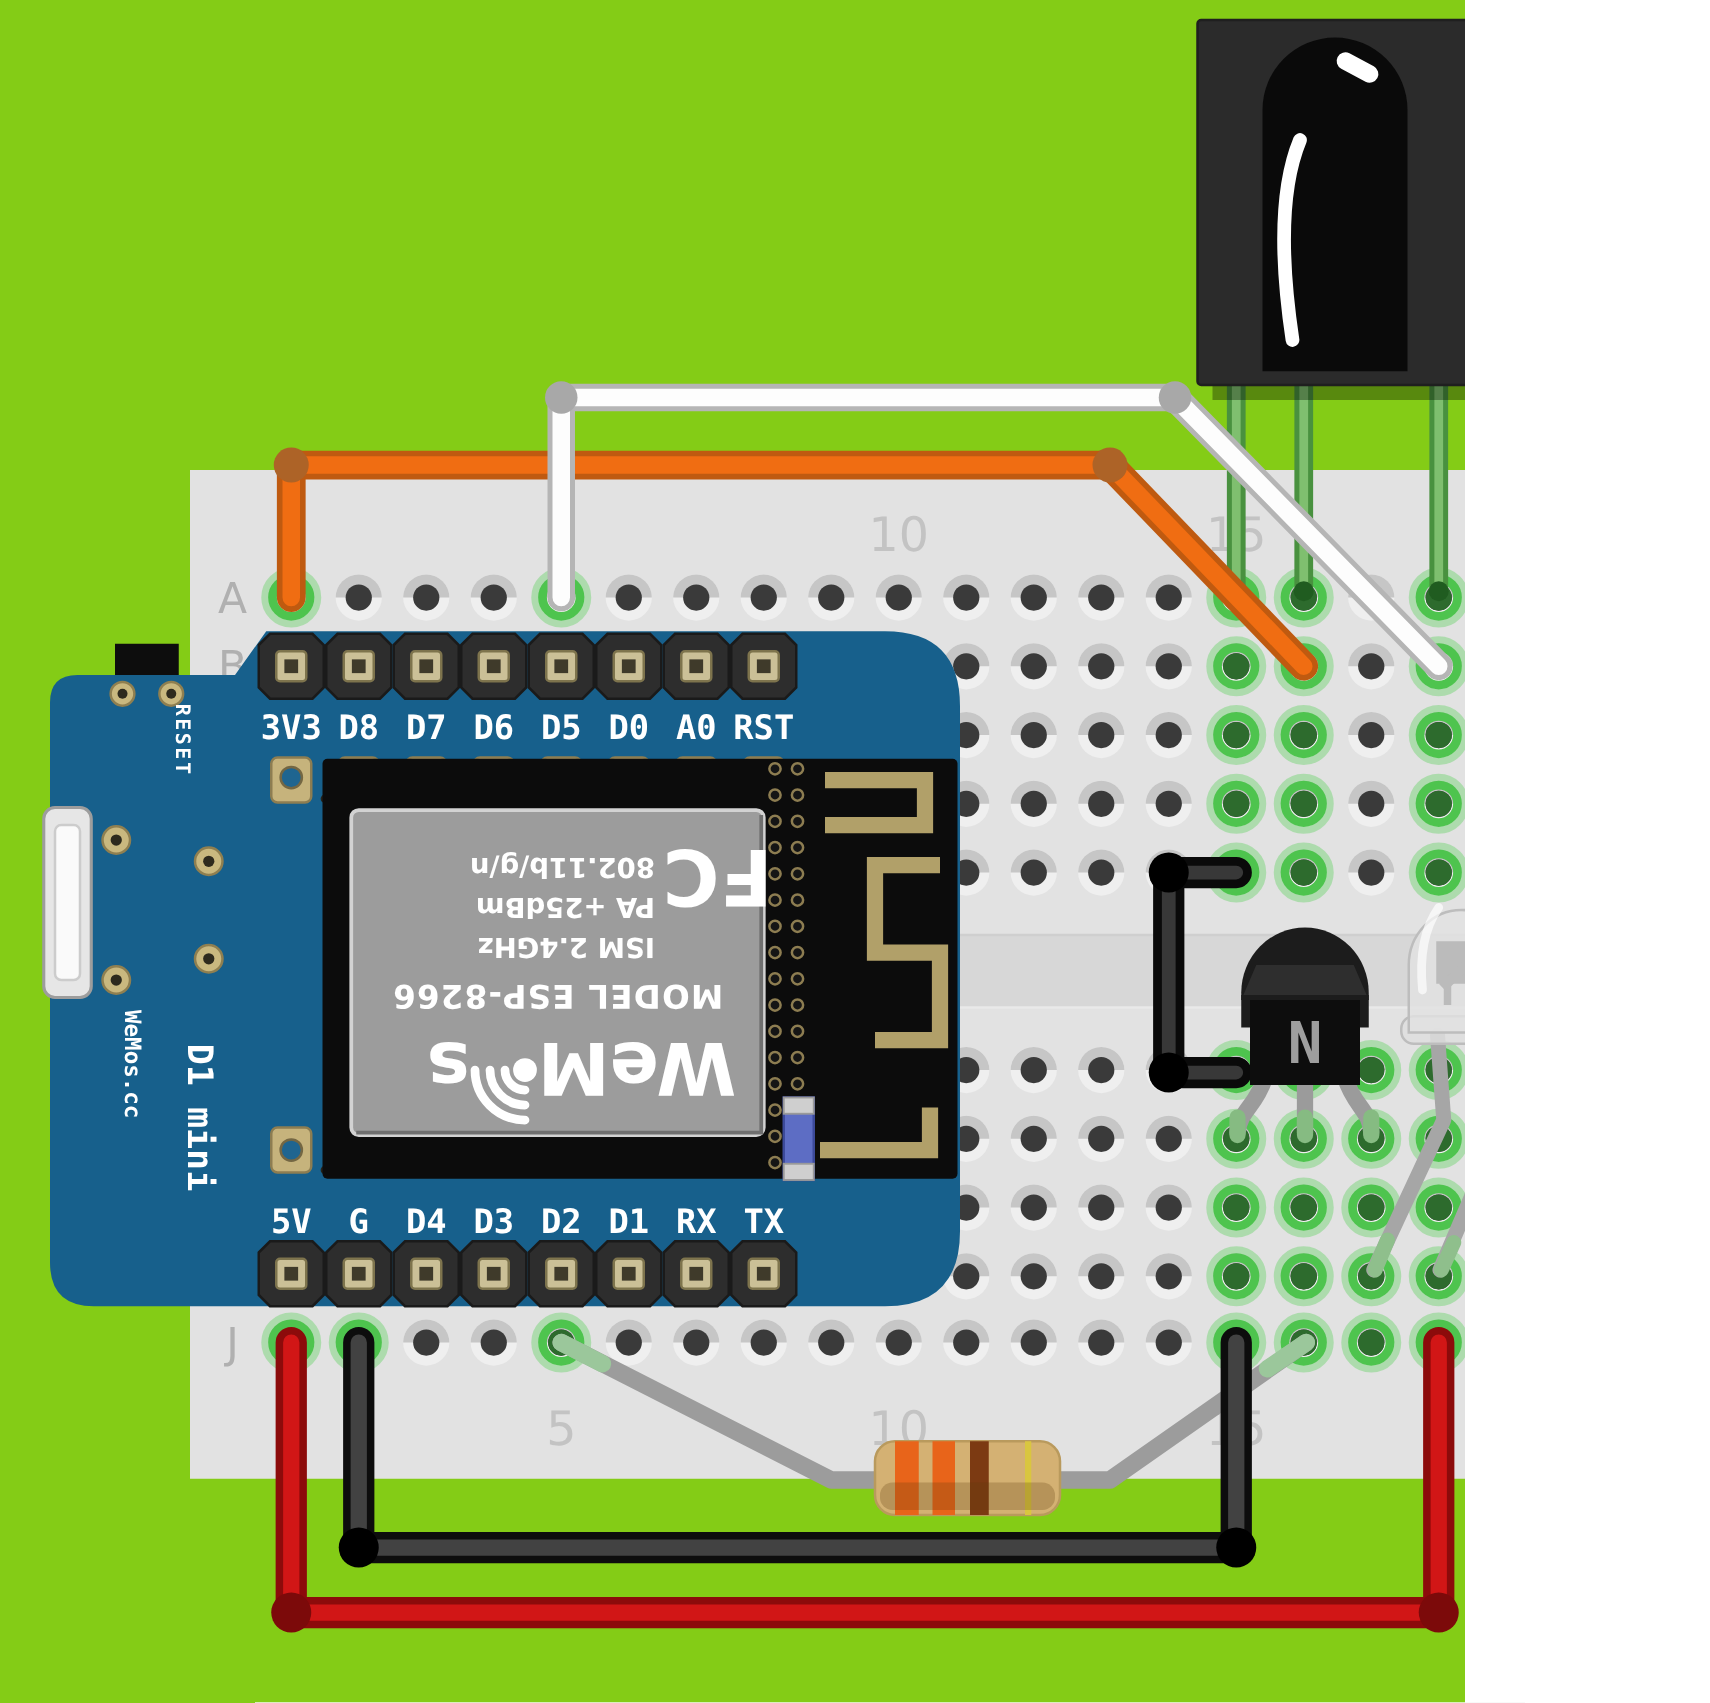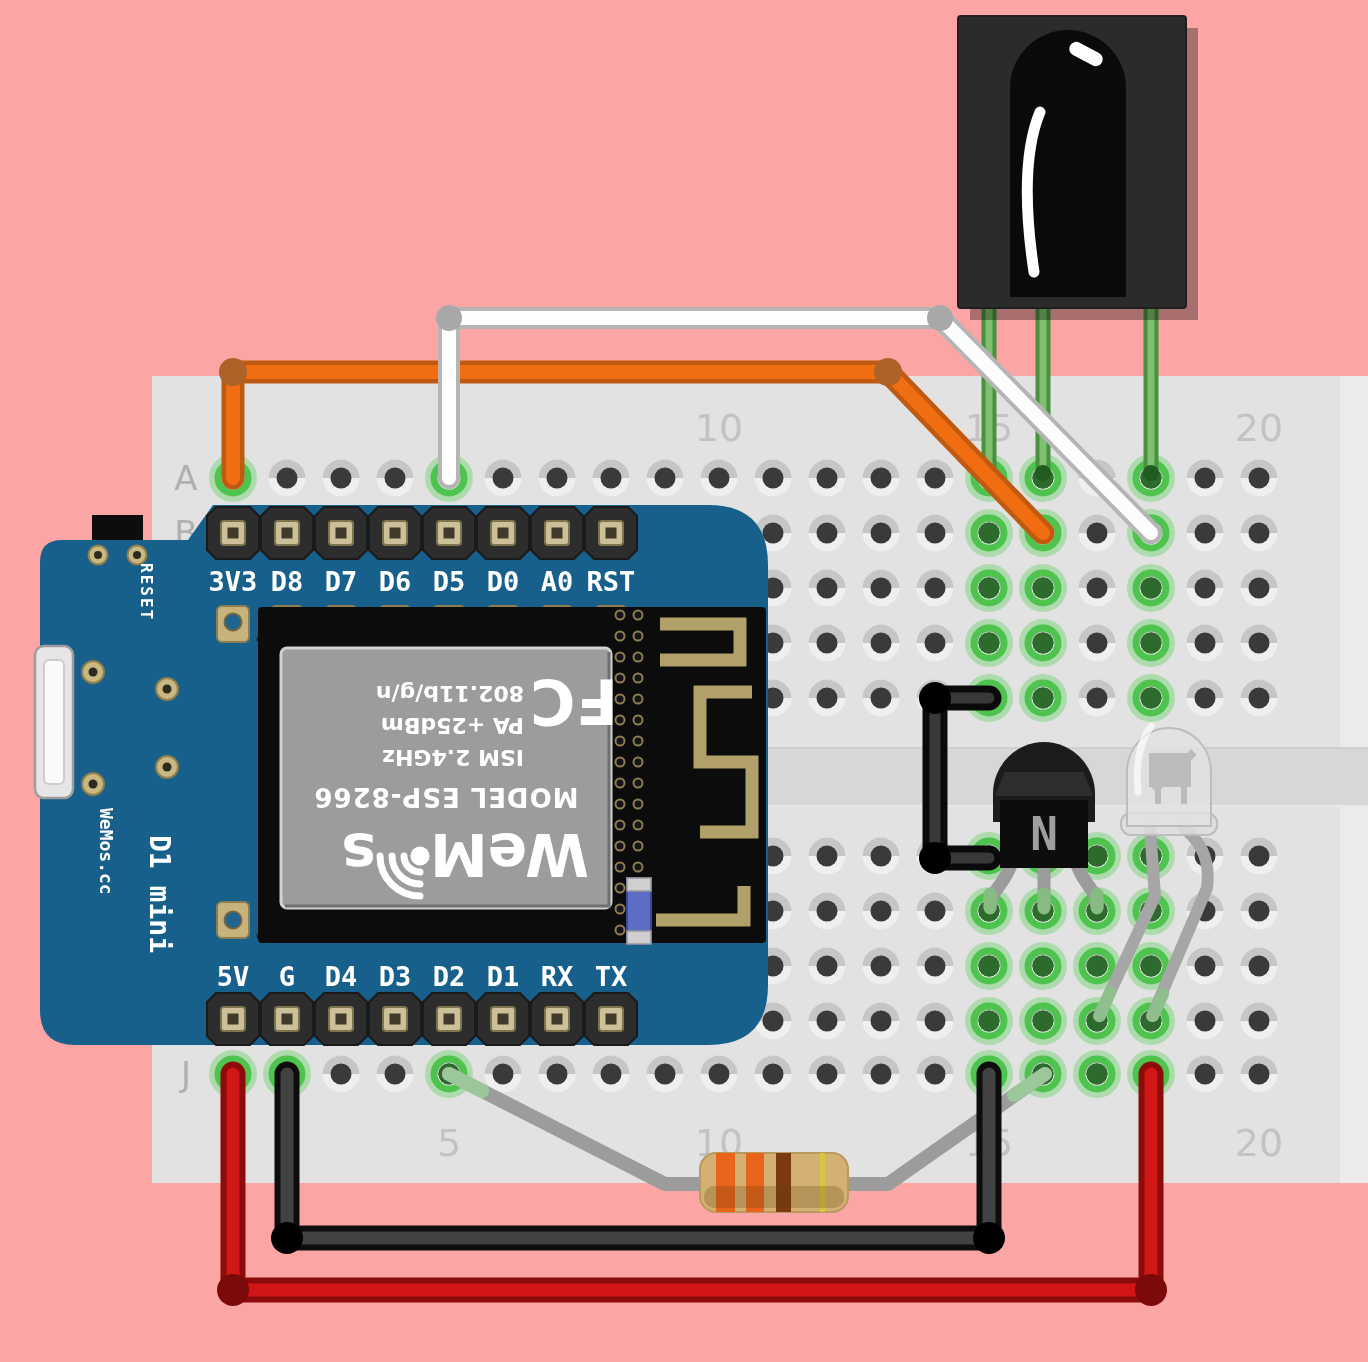--- a/index.html
+++ b/index.html
@@ -1,16 +1,16 @@
 <!DOCTYPE html>
 <html><head>
 <meta charset="utf-8">
 <style>
   html,body{margin:0;padding:0;background:#ffffff;}
-  .stage{position:relative;width:1368px;height:1362px;background:#fca5a5;overflow:hidden;
+  .stage{position:relative;width:1172px;height:1362px;background:#84cc16;overflow:hidden;
          font-family:"DejaVu Sans", sans-serif;text-decoration:underline;}
   svg{display:block}
   text{user-select:none}
   .bbnum{font-family:"DejaVu Sans",sans-serif;fill:#c3c3c3;font-size:38px}
   .bblet{font-family:"DejaVu Sans",sans-serif;fill:#b0b0b0;font-size:34px}
   .pinlab{font-family:"DejaVu Sans Mono","Liberation Mono",monospace;font-weight:bold;fill:#ffffff;font-size:27px}
   .silk{font-family:"DejaVu Sans Mono","Liberation Mono",monospace;font-weight:bold;fill:#ffffff}
   .shieldtxt{font-family:"DejaVu Sans","Liberation Sans",sans-serif;font-weight:bold;fill:#ffffff}
 </style>
 </head>

